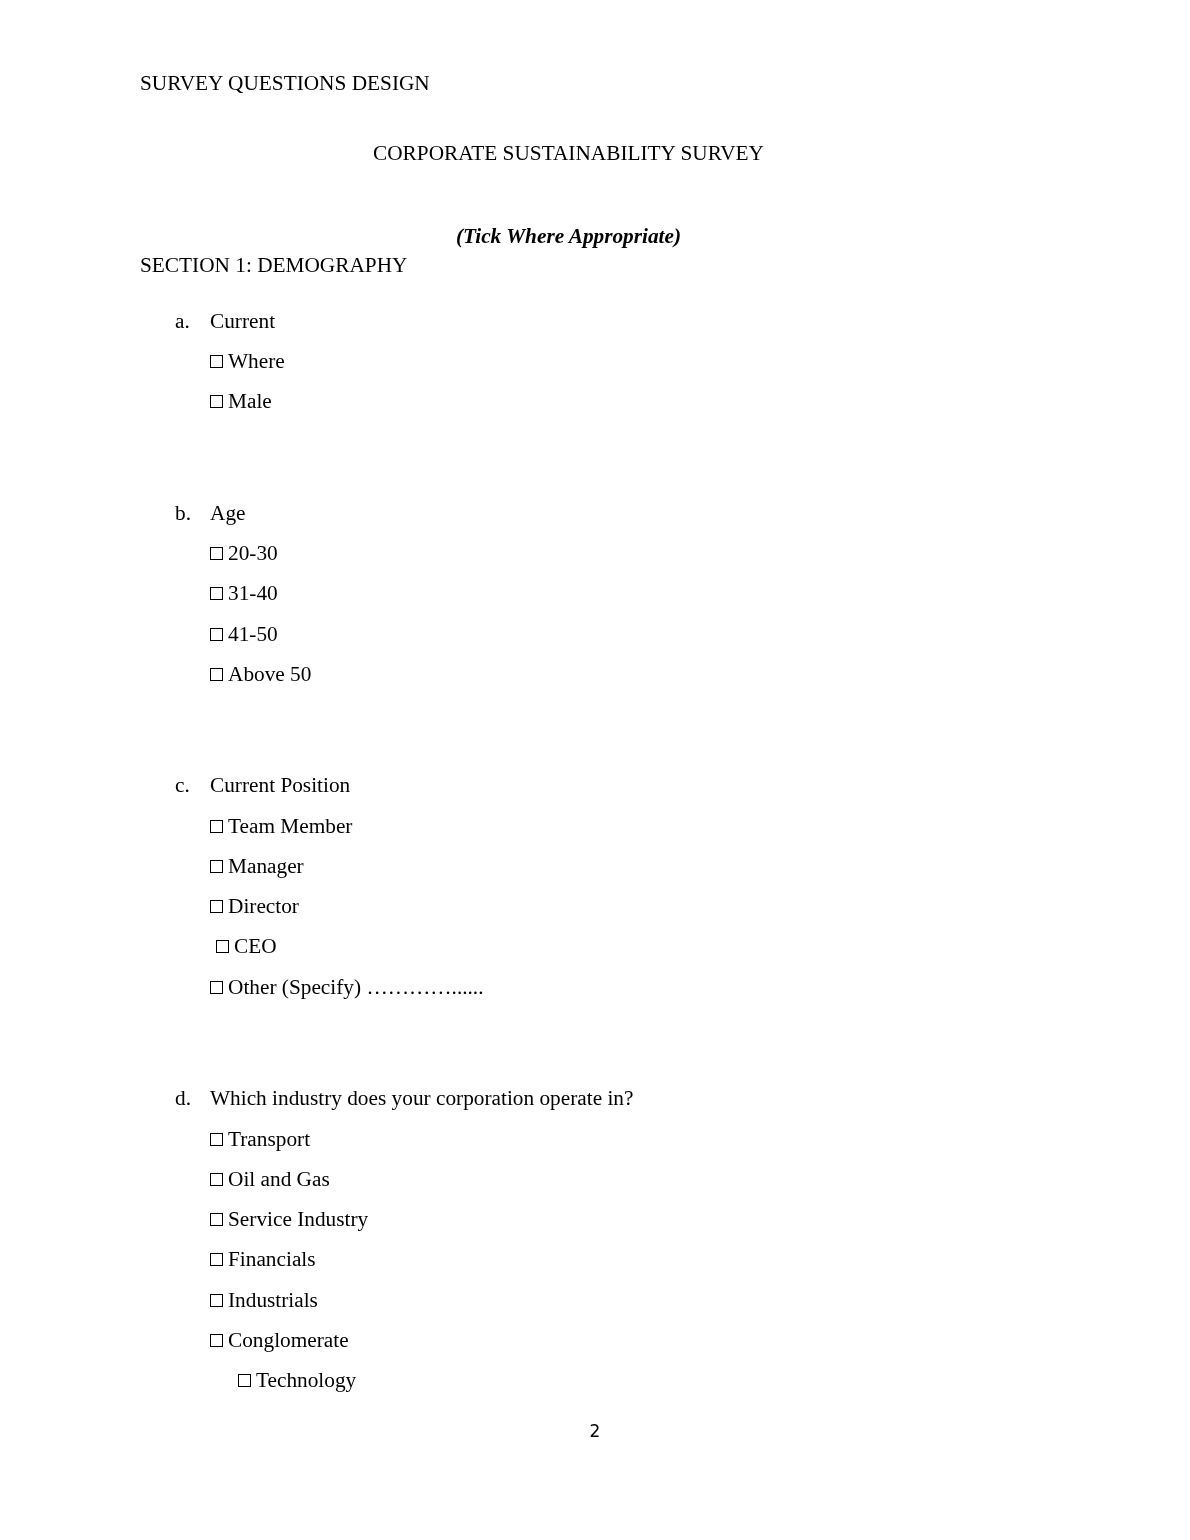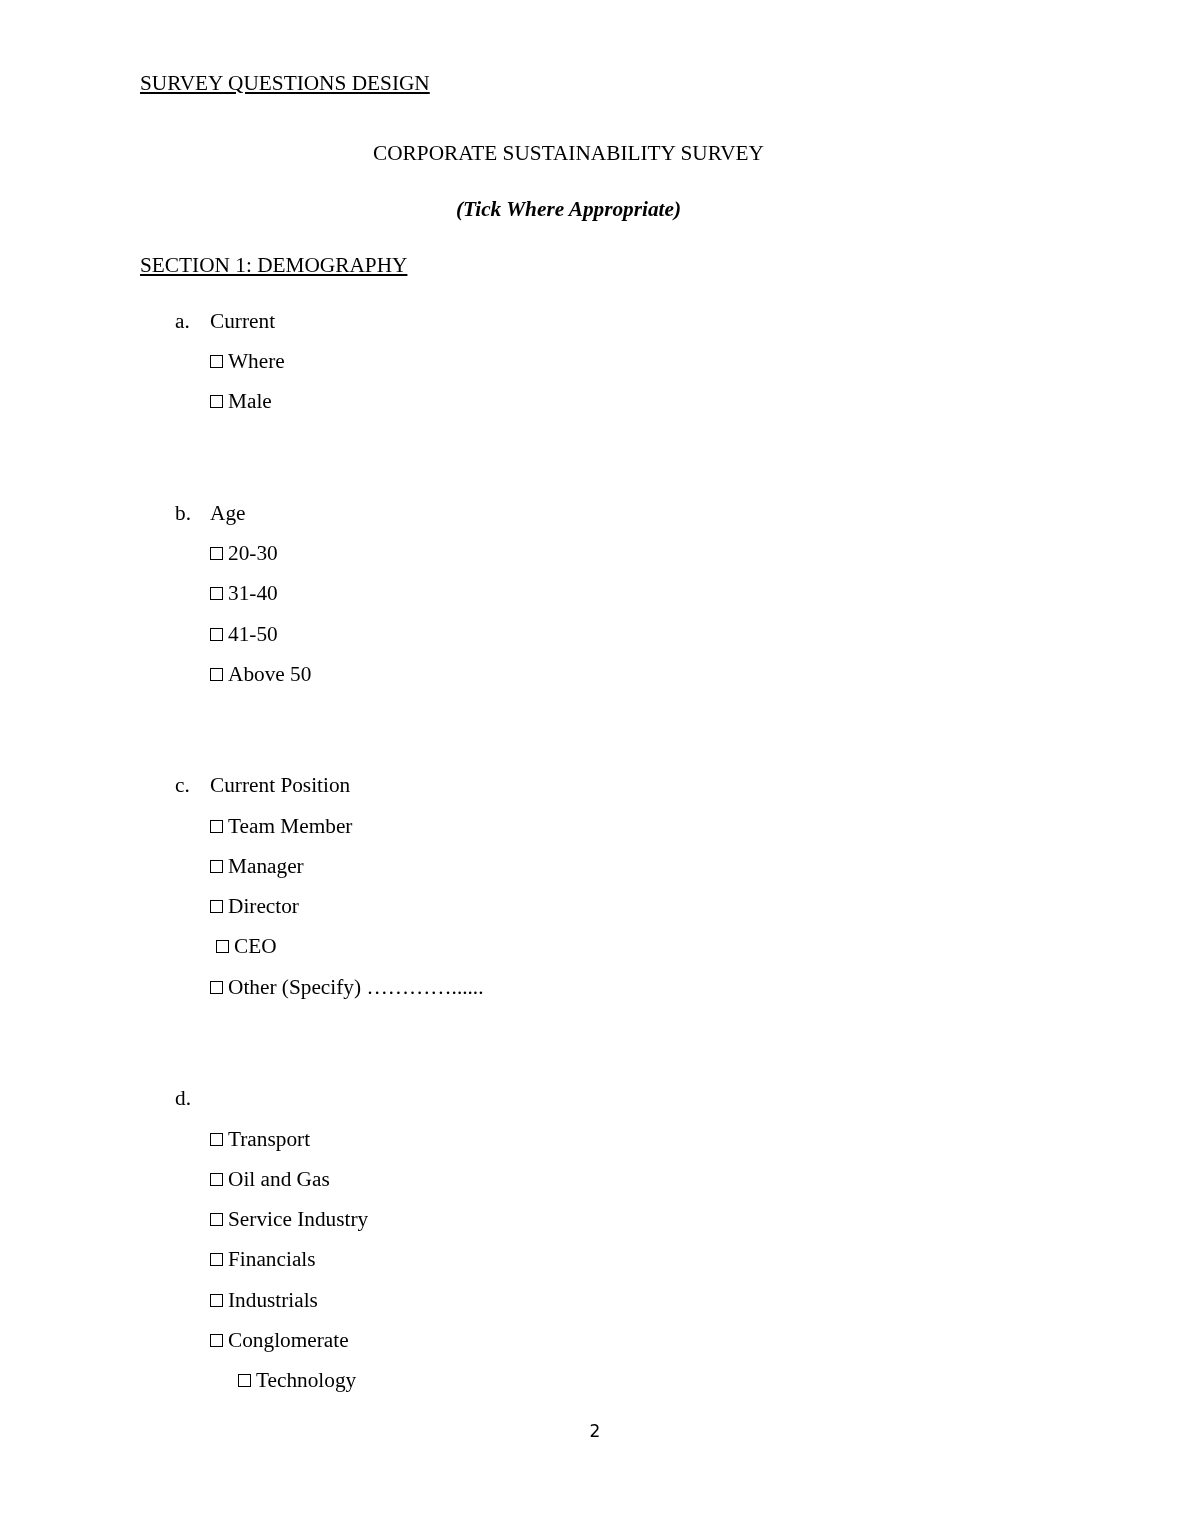--- a/index.html
+++ b/index.html
@@ -5,23 +5,23 @@
     html, body { margin: 0; padding: 0; background: #ffffff; }
     body {
       width: 1190px; height: 1540px; position: relative; overflow: hidden;
       font-family: "Liberation Serif", "DejaVu Serif", serif;
       color: #000000;
       font-size: 21.3px;
     }
     .line {
       position: absolute; white-space: nowrap; line-height: 26px; height: 26px;
     }
-    .header-line { left: 140px; text-decoration: underline; }
+    .header-line { left: 140px; }
     .center-line { left: 0; width: 1137px; text-align: center; }
-    .bold-italic { font-weight: bold; font-style: italic; }
+    .bold-italic { font-weight: bold; font-style: italic; margin-top: 27px; }
     .q-marker { position: absolute; left: 175px; }
     .q-text { position: absolute; left: 210px; }
     .opt { left: 210px; }
     .box {
       display: inline-block; width: 13px; height: 13px;
       border: 1px solid #000; box-sizing: border-box;
       vertical-align: 0px; margin-right: 5px; background: #fff;
     }
     .page-num {
       position: absolute; left: 0; width: 1190px; text-align: center;
@@ -92,20 +92,21 @@
       <span class="box"></span><span>CEO</span>
     </div>
     <div class="line opt" style="top:974px;">
       <span class="box"></span><span>Other (Specify) …………......</span>
     </div>
   </div>
 
   <div>
     <div class="line" style="top:1085px; left:0; width:1190px;">
       <span class="q-marker">d.</span>
+      <span class="q-text">Which industry does your corporation operate in?</span>
     </div>
     <div class="line opt" style="top:1126px;">
       <span class="box"></span><span>Transport</span>
     </div>
     <div class="line opt" style="top:1166px;">
       <span class="box"></span><span>Oil and Gas</span>
     </div>
     <div class="line opt" style="top:1206px;">
       <span class="box"></span><span>Service Industry</span>
     </div>

